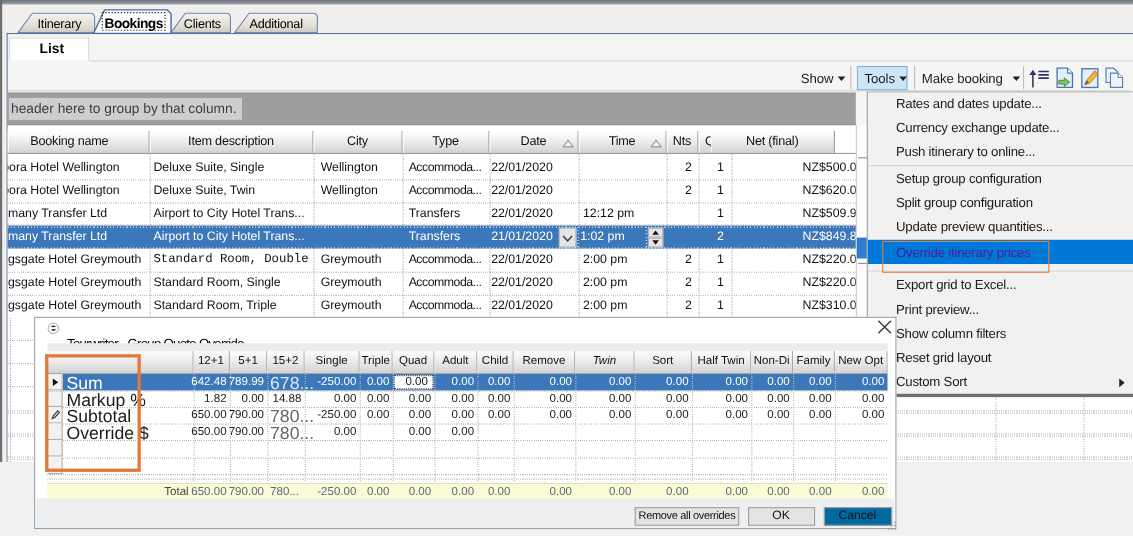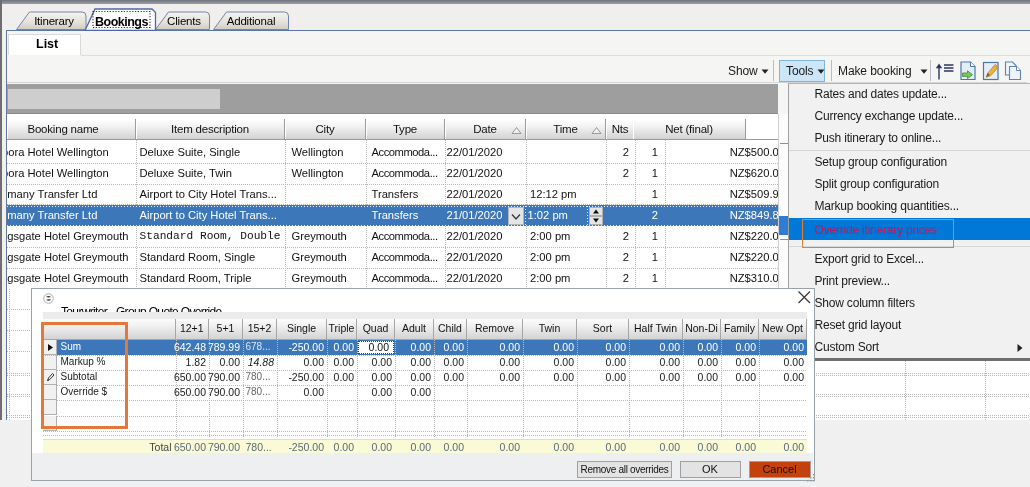--- a/index.html
+++ b/index.html
@@ -90,20 +90,21 @@
     <svg class="abs" style="left:1003px;top:61px;" width="20" height="20">
       <path d="M2.5 1 L9.5 1 L13 4.5 L13 14 L2.5 14 Z" fill="#eef4fc" stroke="#5d83ae" stroke-width="1.1"></path>
       <path d="M6.5 5.5 L13.5 5.5 L17.5 9.5 L17.5 18.5 L6.5 18.5 Z" fill="#eef4fc" stroke="#5d83ae" stroke-width="1.1"></path>
       <path d="M13.5 5.5 L13.5 9.5 L17.5 9.5" fill="#fff" stroke="#5d83ae" stroke-width="1"></path>
     </svg>
   </div>
 
   <div class="abs" style="left:7px;top:84px;width:771px;height:30px;background:#9e9e9e;"></div>
   <div class="abs" style="left:7px;top:112.5px;width:771px;height:1.5px;background:#8a8a8a;"></div>
   <div class="abs" style="left:8px;top:89px;width:212px;height:20px;background:#cecece;"></div>
+  <div class="abs" style="left:10px;top:92px;font-size:12.5px;color:#3e3e3e;">header here to group by that column.</div>
 
   <div class="abs" style="left:7px;top:114px;width:771px;height:306px;background:#ffffff;"></div>
   <div class="abs" style="left:790px;top:114px;width:240px;height:306px;background:#ffffff;"></div>
 
   <div class="abs" style="left:778px;top:114px;width:12px;height:306px;background:#fcfcfc;"></div>
 
   <div id="grid">
     <style>
       .hc{position:absolute;top:119px;height:21px;background:linear-gradient(180deg,#ffffff 0%,#f0f0f0 40%,#cfcfcf 100%);
           border-right:1px solid #9b9b9b;box-shadow:inset 1px 1px 0 #fff;box-sizing:border-box;
@@ -112,21 +113,21 @@
       .row span{position:absolute;top:3.5px;white-space:pre;}
     </style>
     <div class="hc" style="left:7px;width:129px;padding-right:16px;box-sizing:border-box;">Booking name</div>
     <div class="hc" style="left:136px;width:149px;">Item description</div>
     <div class="hc" style="left:285px;width:81px;">City</div>
     <div class="hc" style="left:366px;width:79px;">Type</div>
     <div class="hc" style="left:445px;width:81px;">Date</div>
     <div class="hc" style="left:526px;width:80px;">Time</div>
     <div class="hc" style="left:606px;width:29px;">Nts</div>
     <div class="hc" style="left:635px;width:30px;">Qty</div>
-    <div class="hc" style="left:633px;width:113px;">Net (final)</div>
+    <div class="hc" style="left:646px;width:113px;">Net (final)</div>
     <div class="abs" style="left:7px;top:139px;width:771px;height:1px;background:#9b9b9b;"></div>
     <svg class="abs" style="left:511px;top:126px;" width="11" height="9">
         <path d="M5.5 1.5 L10 7.5 L1 7.5 Z" fill="#f0f0f0" stroke="#999" stroke-width="1"></path>
       </svg>
     <svg class="abs" style="left:591px;top:126px;" width="11" height="9">
         <path d="M5.5 1.5 L10 7.5 L1 7.5 Z" fill="#f0f0f0" stroke="#999" stroke-width="1"></path>
       </svg>
 
     <div class="row" style="top:142px;">
       <span style="left:-5px;">bora Hotel Wellington</span>
@@ -274,41 +275,41 @@
     <div class="abs" style="left:788px;top:83px;width:242px;height:277px;background:#f1f1f2;border-left:1px solid #a0a0a0;border-top:1px solid #b5b5b5;box-sizing:border-box;"></div>
     <div class="abs" style="left:788px;top:357.5px;width:242px;height:3px;background:#6f6f6f;"></div>
     <div class="abs" style="left:789px;top:150px;width:241px;height:1px;background:#d6d6d6;"></div>
     <div class="abs" style="left:789px;top:245.5px;width:241px;height:1px;background:#d6d6d6;"></div>
     <div class="abs" style="left:789px;top:218px;width:241px;height:22px;background:#0078d7;"></div>
     <div class="mi" style="top:87px;">Rates and dates update...</div>
     <div class="mi" style="top:109px;">Currency exchange update...</div>
     <div class="mi" style="top:131px;">Push itinerary to online...</div>
     <div class="mi" style="top:155px;">Setup group configuration</div>
     <div class="mi" style="top:177px;">Split group configuration</div>
-    <div class="mi" style="top:199px;">Markup booking quantities...</div>
-    <div class="mi" style="top:222.5px;color:#be185d;">Override itinerary prices</div>
+    <div class="mi" style="top:199px;">Update preview quantities...</div>
+    <div class="mi" style="top:222.5px;color:#4c1d95;">Override itinerary prices</div>
     <div class="mi" style="top:251.5px;">Export grid to Excel...</div>
     <div class="mi" style="top:273.5px;">Print preview...</div>
     <div class="mi" style="top:295.5px;">Show column filters</div>
     <div class="mi" style="top:317.5px;">Reset grid layout</div>
     <div class="mi" style="top:339.5px;">Custom Sort</div>
     <svg class="abs" style="left:1016px;top:343px;" width="8" height="10">
         <path d="M1.5 1 L6.5 5 L1.5 9 Z" fill="#222"></path>
       </svg>
 
     <div class="abs" style="left:802px;top:218.5px;width:152px;height:29px;border:1.6px solid #e07e3e;box-sizing:border-box;"></div>
   </div>
 
   <div id="dialog" class="abs" style="left:31px;top:288px;width:783.5px;height:193px;background:#fff;border:1.5px solid #99a2ab;box-sizing:border-box;">
     <style>
       .dhc{position:absolute;top:0;height:20.5px;background:linear-gradient(180deg,#fcfcfc 0%,#eeeeee 40%,#d3d3d3 100%);
            border-right:1px solid #a6a6a6;border-bottom:1px solid #a6a6a6;box-sizing:border-box;
            font-size:10.5px;color:#111;text-align:center;line-height:19.5px;}
       .dv{position:absolute;font-size:10.5px;white-space:pre;text-align:right;color:#1a1a1a;}
-      .dvl{position:absolute;font-size:10px;white-space:pre;color:#666;}
+      .dvl{position:absolute;font-size:16px;white-space:pre;color:#666;}
       .ind{position:absolute;left:0;width:14px;height:15.2px;background:#f1f1f1;border-right:1px solid #b0b0b0;border-bottom:1px solid #b0b0b0;box-sizing:border-box;}
       .tv{position:absolute;font-size:10.5px;white-space:pre;text-align:right;color:#5a6a7a;}
     </style>
 
     <svg class="abs" style="left:11px;top:4px;" width="11" height="11">
       <circle cx="5.5" cy="5.5" r="4.8" fill="#fcfcfc" stroke="#9a9a9a" stroke-width="0.8"></circle>
       <path d="M3 4 Q5.5 1.8 8 4 Q6 4.8 3 4 Z" fill="#333"></path>
       <path d="M3.2 6.8 Q5.5 9 8.2 6.6 Q5.5 5.6 3.2 6.8 Z" fill="#333"></path>
     </svg>
     <div class="abs" style="left:29px;top:3.5px;font-size:12px;letter-spacing:-0.65px;color:#000;margin-top:12px;">Tourwriter - Group Quote Override</div>
@@ -325,21 +326,21 @@
       <div class="dhc" style="left:0;width:133px;"></div>
       <div class="dhc" style="left:133px;width:33.5px;">12+1</div>
       <div class="dhc" style="left:166.5px;width:34px;">5+1</div>
       <div class="dhc" style="left:200.5px;width:34px;">15+2</div>
       <div class="dhc" style="left:234.5px;width:50px;">Single</div>
       <div class="dhc" style="left:284.5px;width:30px;">Triple</div>
       <div class="dhc" style="left:314.5px;width:38px;">Quad</div>
       <div class="dhc" style="left:352.5px;width:39px;">Adult</div>
       <div class="dhc" style="left:391.5px;width:33px;">Child</div>
       <div class="dhc" style="left:424.5px;width:56px;">Remove</div>
-      <div class="dhc" style="left:480.5px;width:54px;">Twin</div>
+      <div class="dhc" style="left:480.5px;width:54px;font-style:italic;">Twin</div>
       <div class="dhc" style="left:534.5px;width:52px;">Sort</div>
       <div class="dhc" style="left:586.5px;width:54px;">Half Twin</div>
       <div class="dhc" style="left:640.5px;width:38px;">Non-Di</div>
       <div class="dhc" style="left:678.5px;width:38px;">Family</div>
       <div class="dhc" style="left:716.5px;width:48px;">New Opt</div>
 
       <div class="abs" style="left:14px;top:20.5px;width:750.5px;height:15.2px;background:#3c77b9;"></div>
 
       <div class="dvl" style="left:18px;top:21.6px;color:#fff;">Sum</div>
       <div class="dvl" style="left:18px;top:36.8px;color:#1a1a1a;">Markup %</div>
@@ -397,21 +398,21 @@
       <div class="dv" style="left:630.5px;top:21.6px;width:45px;color:#fff;">0.00</div>
       <div class="dv" style="left:668.5px;top:21.6px;width:45px;color:#fff;">0.00</div>
       <div class="dv" style="left:716.5px;top:21.6px;width:45px;color:#fff;">0.00</div>
       <div class="dvl" style="left:203px;top:21.6px;color:#dce6f2;">678...</div>
 
       <div class="abs" style="left:315.5px;top:21.5px;width:36px;height:13.2px;background:#fff;border:1px dotted #444;box-sizing:border-box;"></div>
       <div class="dv" style="left:301.5px;top:21.6px;width:45px;color:#111;">0.00</div>
 
       <div class="dv" style="left:118.5px;top:36.8px;width:45px;">1.82</div>
       <div class="dv" style="left:152.5px;top:36.8px;width:45px;">0.00</div>
-      <div class="dv" style="left:186.5px;top:36.8px;width:45px;font-style:italic;">14.88</div>
+      <div class="dv" style="left:186.5px;top:36.8px;width:45px;">14.88</div>
       <div class="dv" style="left:236.5px;top:36.8px;width:45px;">0.00</div>
       <div class="dv" style="left:266.5px;top:36.8px;width:45px;">0.00</div>
       <div class="dv" style="left:304.5px;top:36.8px;width:45px;">0.00</div>
       <div class="dv" style="left:343.5px;top:36.8px;width:45px;">0.00</div>
       <div class="dv" style="left:376.5px;top:36.8px;width:45px;">0.00</div>
       <div class="dv" style="left:432.5px;top:36.8px;width:45px;">0.00</div>
       <div class="dv" style="left:486.5px;top:36.8px;width:45px;">0.00</div>
       <div class="dv" style="left:538.5px;top:36.8px;width:45px;">0.00</div>
       <div class="dv" style="left:592.5px;top:36.8px;width:45px;">0.00</div>
       <div class="dv" style="left:630.5px;top:36.8px;width:45px;">0.00</div>
@@ -458,21 +459,21 @@
       <div class="tv" style="left:538.5px;top:1.5px;width:45px;">0.00</div>
       <div class="tv" style="left:592.5px;top:1.5px;width:45px;">0.00</div>
       <div class="tv" style="left:630.5px;top:1.5px;width:45px;">0.00</div>
       <div class="tv" style="left:668.5px;top:1.5px;width:45px;">0.00</div>
       <div class="tv" style="left:716.5px;top:1.5px;width:45px;">0.00</div>
       <div class="tv" style="left:203px;top:1.5px;text-align:left;">780...</div>
     </div>
 
     <div class="abs" style="left:545px;top:171.5px;width:95px;height:17px;background:#e3e3e3;border:1px solid #a0a0a0;box-sizing:border-box;font-size:10px;letter-spacing:-0.3px;color:#111;text-align:center;line-height:15px;white-space:nowrap;">Remove all overrides</div>
     <div class="abs" style="left:647.5px;top:171.5px;width:61px;height:17px;background:#e3e3e3;border:1px solid #a0a0a0;box-sizing:border-box;font-size:11px;color:#111;text-align:center;line-height:14.5px;">OK</div>
-    <div class="abs" style="left:716.5px;top:171.5px;width:62px;height:17px;background:#c2410c;border:1px solid #a0a0a0;box-sizing:border-box;font-size:11px;color:#111;text-align:center;line-height:14.5px;">Cancel</div>
+    <div class="abs" style="left:716.5px;top:171.5px;width:62px;height:17px;background:#0369a1;border:1px solid #a0a0a0;box-sizing:border-box;font-size:11px;color:#111;text-align:center;line-height:14.5px;">Cancel</div>
 
     <svg class="abs" style="left:775px;top:185px;" width="8" height="8">
       <rect x="6" y="6" width="1.5" height="1.5" fill="#999"></rect>
         <rect x="6" y="3" width="1.5" height="1.5" fill="#999"></rect>
       <rect x="3" y="6" width="1.5" height="1.5" fill="#999"></rect>
         <rect x="6" y="0" width="1.5" height="1.5" fill="#999"></rect>
       <rect x="0" y="6" width="1.5" height="1.5" fill="#999"></rect>
         <rect x="3" y="3" width="1.5" height="1.5" fill="#999"></rect>
     </svg>
   </div>

